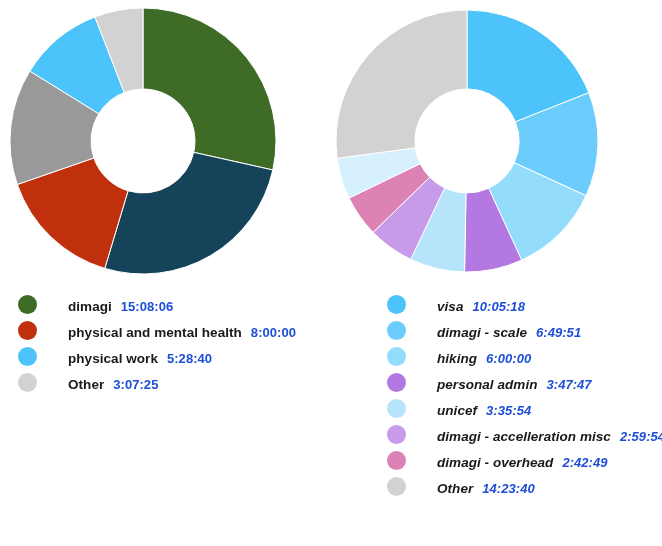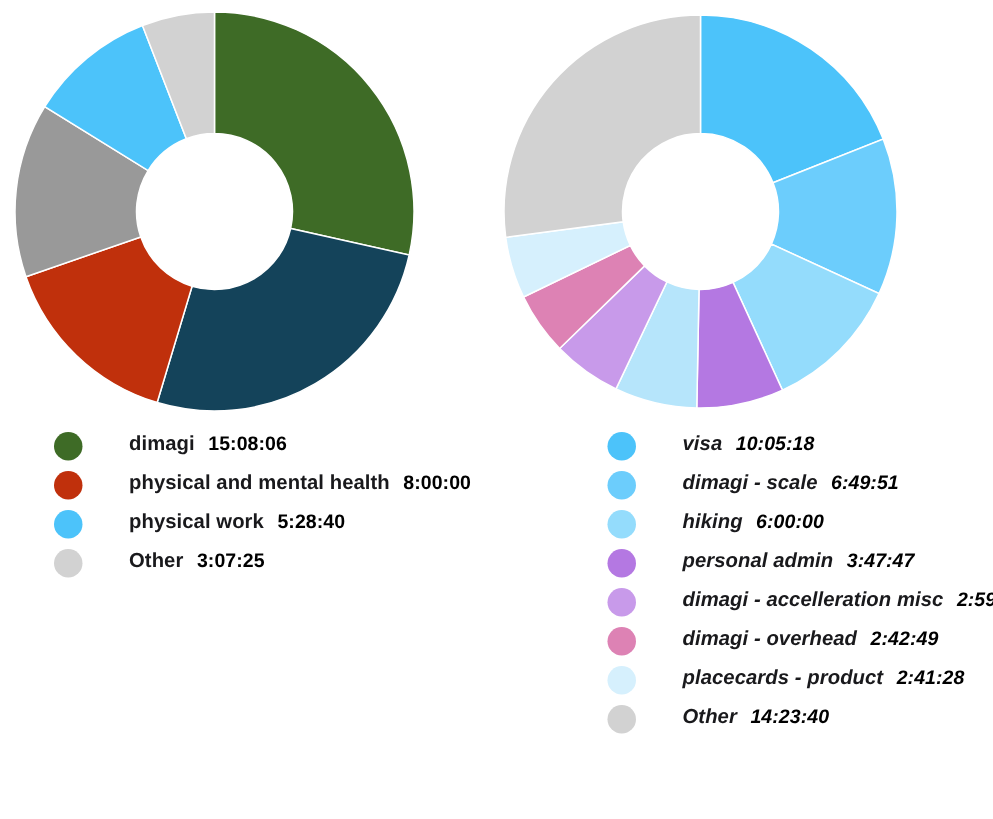--- a/index.html
+++ b/index.html
@@ -16,39 +16,38 @@
   .panel{position:absolute;top:0;}
   .panel-left{left:0;width:330px;}
   .panel-right{left:330px;width:332px;font-style:italic;}
 
   .chart-area{position:relative;width:100%;height:288px;}
   .donut-wrap{position:absolute;}
   .donut{display:block;}
 
   .legend{position:relative;padding:0;margin:0;list-style:none;}
   .legend-item{
-    display:flex;align-items:flex-start;
+    display:flex;align-items:flex-end;
     height:26px;
     white-space:nowrap;
-    margin-left:18px;
   }
   .swatch{
     width:19px;height:19px;border-radius:50%;
     flex:0 0 19px;
     display:inline-block;
   }
   .legend-label{
     font-size:13.5px;
     color:#19191c;
     font-weight:600;
     letter-spacing:0.05px;
   }
   .legend-value{
     font-size:13px;
-    color:#000000;
+    color:#1d4ed8;
     font-weight:600;
     margin-left:9px;
     letter-spacing:0.05px;
   }
   .legend-left .legend-item{padding-left:18px;}
   .legend-left .legend-label{margin-left:31px;}
   .legend-right .legend-item{padding-left:57px;}
   .legend-right .legend-label{margin-left:31px;}
 </style>
 </head>
@@ -154,33 +153,33 @@
           <span class="swatch" style="background: rgb(148, 220, 252);"></span>
           <span class="legend-label">hiking</span>
           <span class="legend-value">6:00:00</span>
         </li>
         <li class="legend-item">
           <span class="swatch" style="background: rgb(180, 120, 226);"></span>
           <span class="legend-label">personal admin</span>
           <span class="legend-value">3:47:47</span>
         </li>
         <li class="legend-item">
+          <span class="swatch" style="background: rgb(182, 229, 251);"></span>
+          <span class="legend-label">unicef</span>
+          <span class="legend-value">3:35:54</span>
+        </li>
+        <li class="legend-item">
           <span class="swatch" style="background: rgb(200, 154, 234);"></span>
           <span class="legend-label">dimagi - accelleration misc</span>
           <span class="legend-value">2:59:54</span>
         </li>
         <li class="legend-item">
           <span class="swatch" style="background: rgb(221, 130, 180);"></span>
           <span class="legend-label">dimagi - overhead</span>
           <span class="legend-value">2:42:49</span>
-        </li>
-        <li class="legend-item">
-          <span class="swatch" style="background: rgb(214, 240, 253);"></span>
-          <span class="legend-label">placecards - product</span>
-          <span class="legend-value">2:41:28</span>
         </li>
         <li class="legend-item">
           <span class="swatch" style="background: rgb(210, 210, 210);"></span>
           <span class="legend-label">Other</span>
           <span class="legend-value">14:23:40</span>
         </li>
       </ul>
   </div>
 
 </div>

